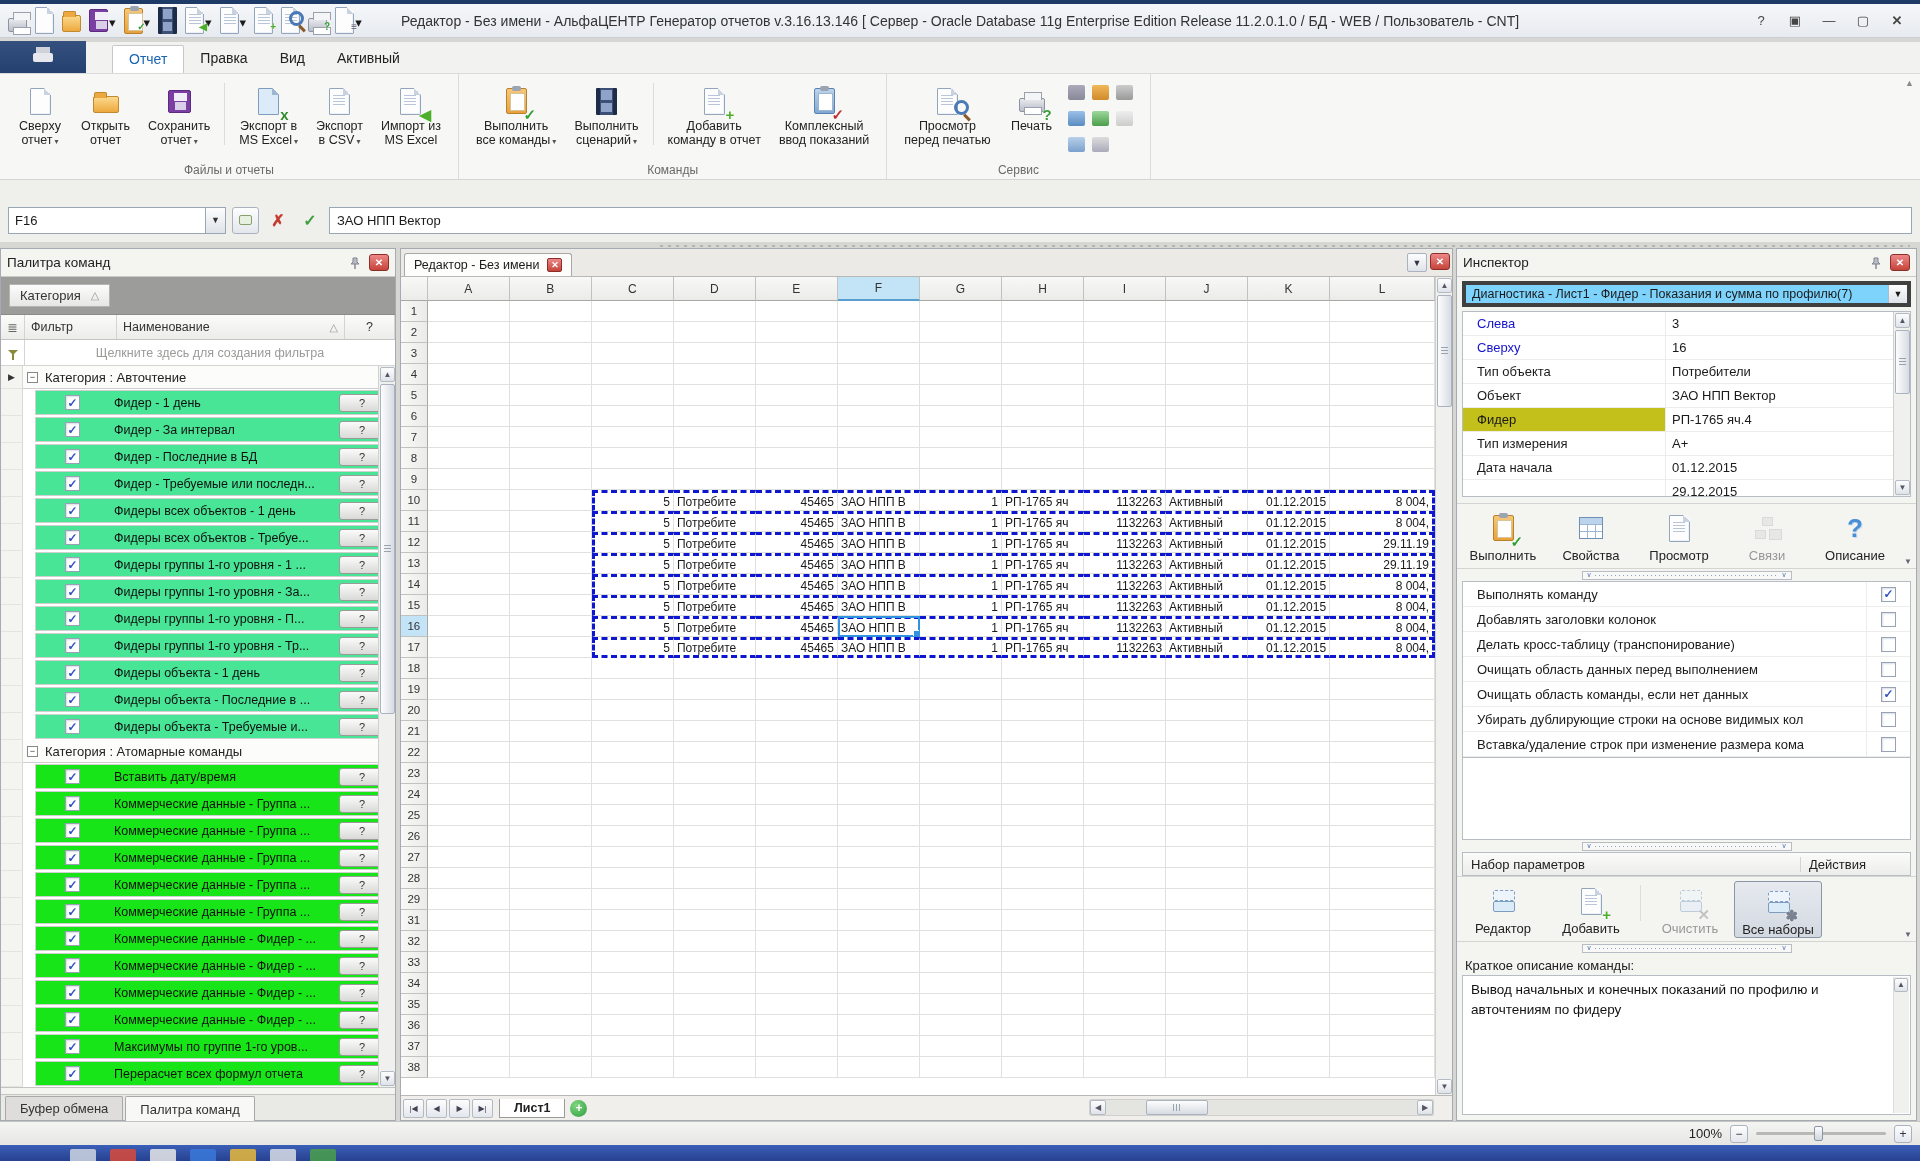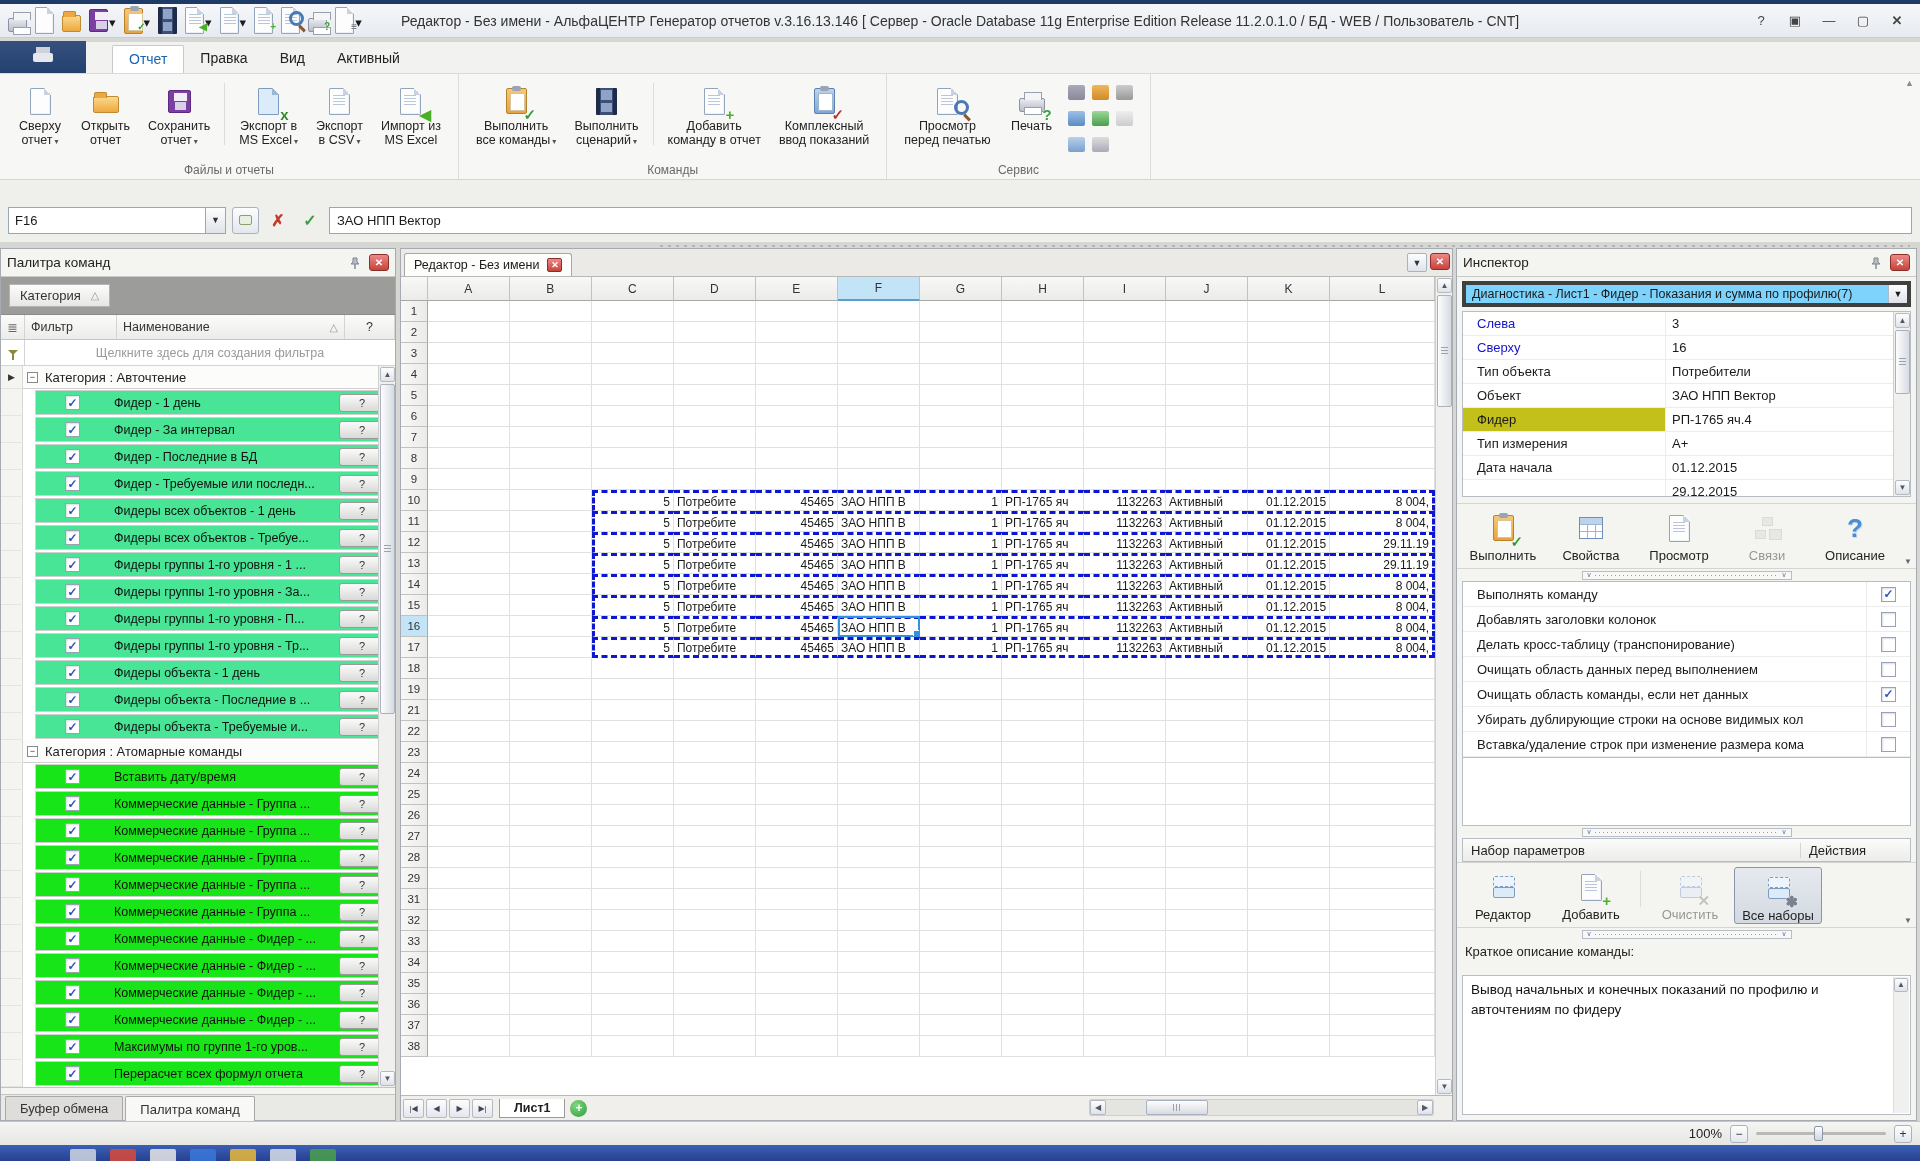--- a/index.html
+++ b/index.html
@@ -194,21 +194,21 @@
 .vsplit .dots{flex:1;margin:0 3px;height:1px;background:repeating-linear-gradient(90deg,#8aa0c8 0 1px,transparent 1px 4px)}
 .optlist{margin:0 5px;border:1px solid #b8bcc4;background:#fff}
 .optrow{display:flex;height:25px;border-bottom:1px solid #ececea;font-size:13px;align-items:center}
 .optrow .ol{flex:1;padding:0 4px 0 14px;white-space:nowrap;overflow:hidden}
 .optrow .oc{width:44px;border-left:1px solid #ececea;align-self:stretch;display:flex;align-items:center;justify-content:center}
 .cbx{width:15px;height:15px;background:#fff;border:1px solid #98a2b4;display:flex;align-items:center;justify-content:center;font-size:12px;font-weight:bold;color:#3050c0;box-shadow:inset 1px 1px 2px #d8dde6}
 .filler{flex:1;margin:0 5px;background:#fff;border:1px solid #b8bcc4;border-top:none}
 .pheader{margin:0 5px;height:24px;border:1px solid #b8bcc4;background:linear-gradient(#fbfbfa,#ececea);display:flex;align-items:center;font-size:13px;color:#222}
 .pheader .l{flex:1;padding:0 8px}
 .pheader .r{width:110px;padding:0 8px;border-left:1px solid #d4d4d2}
-.desclabel{padding:4px 8px 16px;font-size:13px;color:#222}
+.desclabel{padding:4px 8px 2px;font-size:13px;color:#222}
 .descbox{margin:0 5px 5px;height:140px;border:1px solid #b8bcc4;background:#fff;position:relative;font-size:13.5px;line-height:1.5;padding:4px 24px 4px 8px;color:#111}
 .descbox .dsb{position:absolute;top:1px;right:1px;bottom:1px;width:16px;background:#f0f0ee;border-left:1px solid #ddd}
 
 
 .statusbar{position:absolute;left:0;right:0;top:1121px;height:24px;background:linear-gradient(#f4f4f2,#e6e6e3);border-top:1px solid #c4c4c0;display:flex;align-items:center;justify-content:flex-end;padding-right:8px;gap:8px}
 .zoomtxt{font-size:13px;color:#222}
 .zbtn{width:18px;height:18px;border:1px solid #aab2bf;border-radius:3px;background:linear-gradient(#fdfdfd,#e3e7ed);display:flex;align-items:center;justify-content:center;font-size:12px;color:#334}
 .ztrack{width:130px;height:3px;background:#b8b8b4;position:relative;border-radius:2px}
 .zthumb{position:absolute;left:58px;top:-6px;width:9px;height:15px;background:linear-gradient(#fdfdfd,#cfd6dd);border:1px solid #8a96a8;border-radius:2px}
 .taskbar{position:absolute;left:0;right:0;bottom:0;height:16px;background:linear-gradient(#3a5fb8,#27418f);display:flex;align-items:flex-end;gap:14px;padding-left:70px;overflow:hidden}
@@ -1011,20 +1011,35 @@
             <div class="gcell" style="width: 86px;"></div>
             <div class="gcell" style="width: 86px;"></div>
             <div class="gcell" style="width: 86px;"></div>
             <div class="gcell" style="width: 86px;"></div>
             <div class="gcell" style="width: 86px;"></div>
             <div class="gcell" style="width: 86px;"></div>
             <div class="gcell" style="width: 86px;"></div>
             <div class="gcell" style="width: 110px;"></div>
           </div>
           <div class="grow">
+            <div class="grh">20</div>
+            <div class="gcell" style="width: 86px;"></div>
+            <div class="gcell" style="width: 86px;"></div>
+            <div class="gcell" style="width: 86px;"></div>
+            <div class="gcell" style="width: 86px;"></div>
+            <div class="gcell" style="width: 86px;"></div>
+            <div class="gcell" style="width: 86px;"></div>
+            <div class="gcell" style="width: 86px;"></div>
+            <div class="gcell" style="width: 86px;"></div>
+            <div class="gcell" style="width: 86px;"></div>
+            <div class="gcell" style="width: 86px;"></div>
+            <div class="gcell" style="width: 86px;"></div>
+            <div class="gcell" style="width: 110px;"></div>
+          </div>
+          <div class="grow">
             <div class="grh">21</div>
             <div class="gcell" style="width: 86px;"></div>
             <div class="gcell" style="width: 86px;"></div>
             <div class="gcell" style="width: 86px;"></div>
             <div class="gcell" style="width: 86px;"></div>
             <div class="gcell" style="width: 86px;"></div>
             <div class="gcell" style="width: 86px;"></div>
             <div class="gcell" style="width: 86px;"></div>
             <div class="gcell" style="width: 86px;"></div>
             <div class="gcell" style="width: 86px;"></div>

